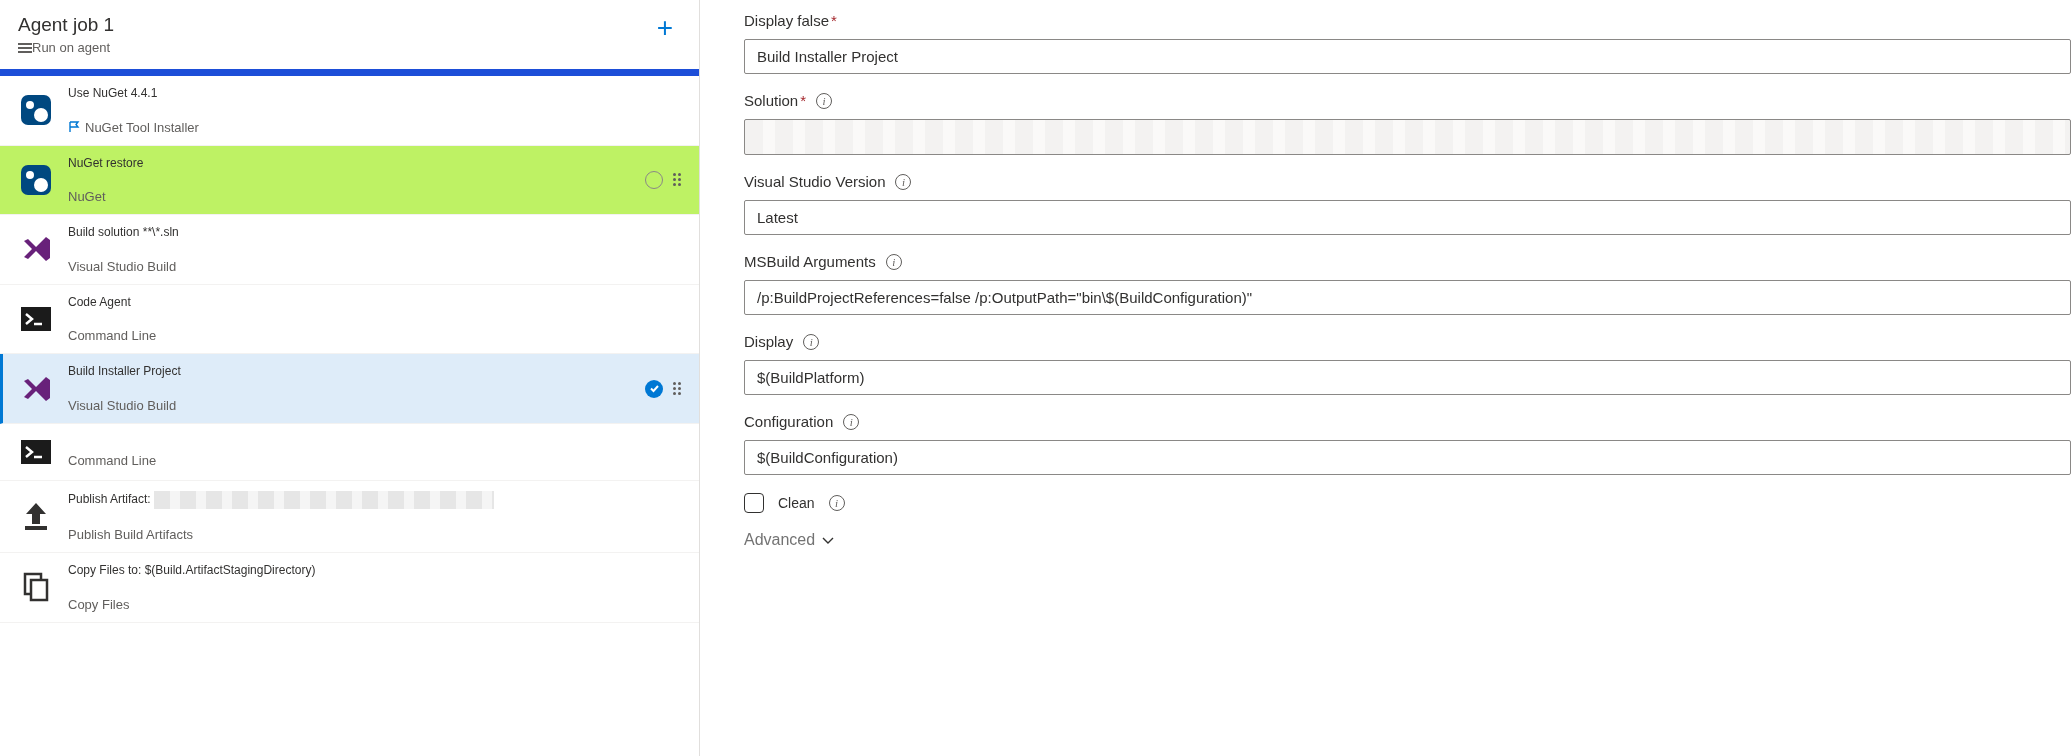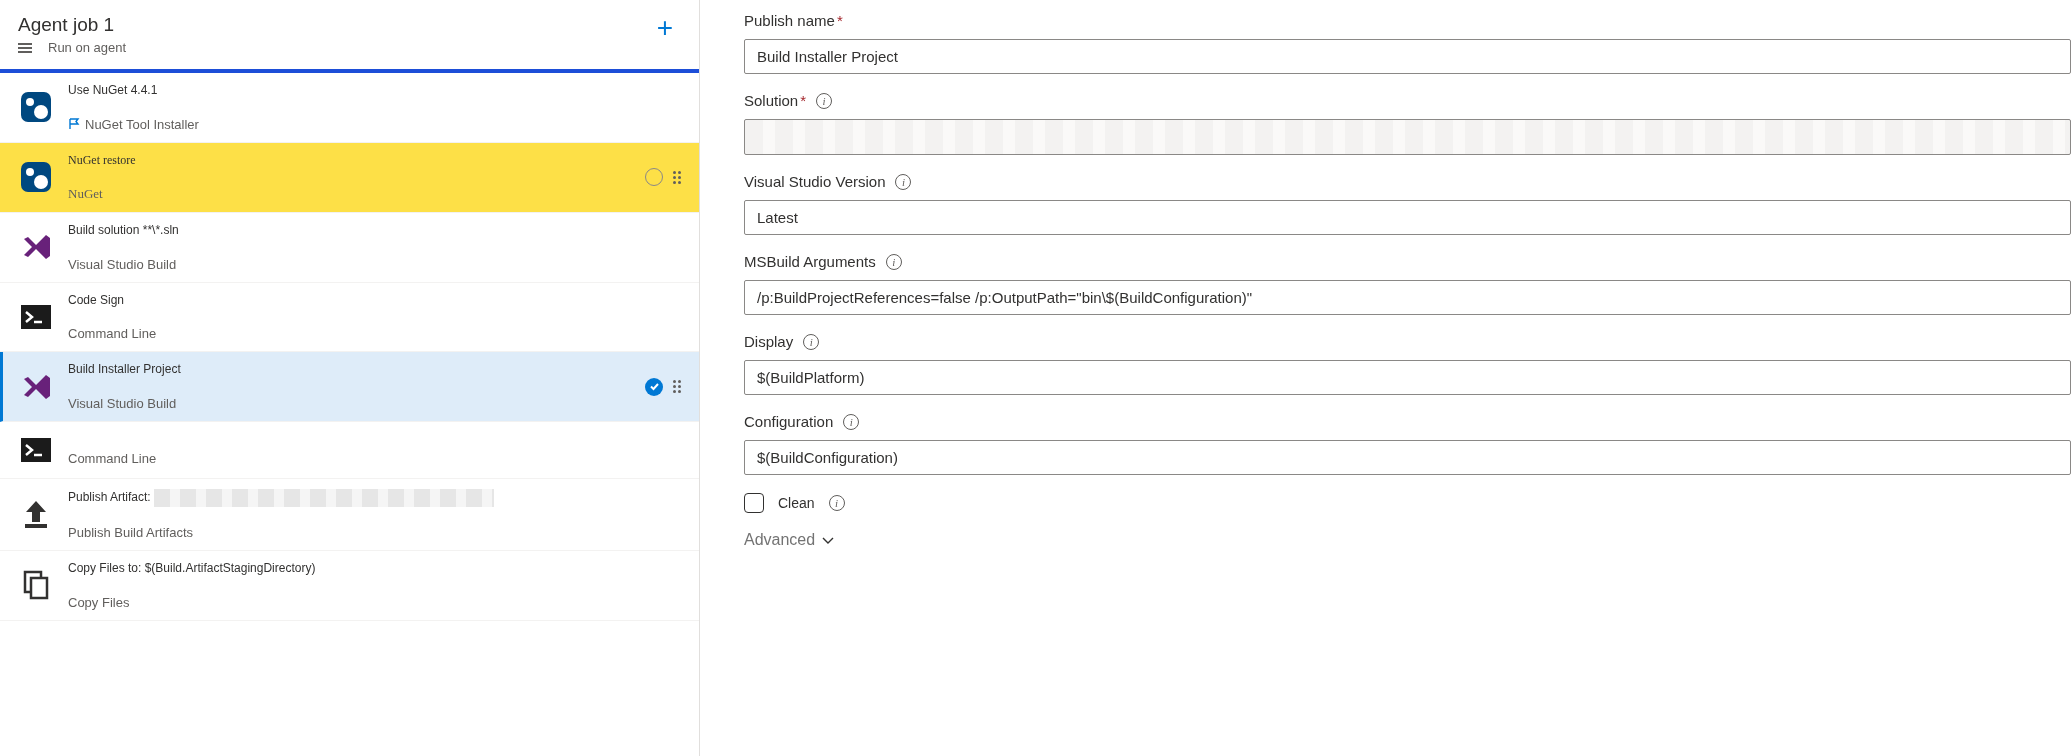--- a/index.html
+++ b/index.html
@@ -14,34 +14,34 @@
     overflow: hidden;
   }
   .left-panel {
     width: 700px;
     border-right: 1px solid #e1dfdd;
     display: flex;
     flex-direction: column;
   }
   .job-header {
     padding: 14px 18px 14px 18px;
-    border-bottom: 4px solid #1d4ed8;
+    border-bottom: 7px solid #1d4ed8;
     display: flex;
     align-items: flex-start;
   }
   .job-header-text { flex: 1; }
   .job-title {
     font-size: 19px;
     font-weight: 400;
     color: #323130;
   }
   .job-sub {
     display: flex;
     align-items: center;
-    gap: 16px;
+    gap: 0;
     color: #605e5c;
     font-size: 13px;
     margin-top: 4px;
   }
   .job-sub-icon {
     width: 14px; height: 12px;
     display: inline-block;
   }
   .add-btn {
     font-size: 28px;
@@ -53,21 +53,21 @@
   }
   .task-list { flex: 1; overflow: auto; }
   .task-row {
     display: flex;
     align-items: center;
     padding: 10px 16px 10px 18px;
     border-bottom: 1px solid #f3f2f1;
     cursor: pointer;
     position: relative;
   }
-  .task-row.hover { background: #fde047; font-family: Liberation Serif, serif; }
+  .task-row.hover { background: #bef264; }
   .task-row.selected {
     background: #deecf9;
     border-left: 3px solid #0078d4;
     padding-left: 15px;
   }
   .task-icon {
     width: 36px; height: 36px;
     flex-shrink: 0;
     margin-right: 14px;
     display: flex;
@@ -273,21 +273,21 @@
       </div>
       <div class="task-row">
         <div class="task-icon">
           <svg viewBox="0 0 36 36">
             <rect x="3" y="6" width="30" height="24" fill="#1b1b1b"></rect>
             <path d="M8 13 L14 18 L8 23" stroke="#fff" stroke-width="2.5" fill="none"></path>
             <line x1="16" y1="23" x2="24" y2="23" stroke="#fff" stroke-width="2.5"></line>
           </svg>
         </div>
         <div class="task-text">
-          <div class="task-title">Code Sign</div>
+          <div class="task-title">Code Agent</div>
           <div class="task-sub">
             <span>Command Line</span>
           </div>
         </div>
       </div>
       <div class="task-row selected">
         <div class="task-icon">
           <svg viewBox="0 0 36 36">
             <path d="M6 10 L14 18 L6 26 L10 28 L18 20 L28 30 L32 27 L32 9 L28 6 L18 16 L10 8 Z" fill="#68217a"></path>
           </svg>
@@ -356,21 +356,21 @@
           </div>
         </div>
       </div>
     </div>
 </div>
 
 <div class="right-panel">
 
   <div class="form-group">
     <div class="form-label">
-      <span><span>Publish name</span><span class="required">*</span></span>
+      <span><span>Display false</span><span class="required">*</span></span>
     </div>
     <input class="form-input" value="Build Installer Project" style="">
   </div>
 
   <div class="form-group">
     <div class="form-label">
       <span><span>Solution</span><span class="required">*</span></span>
       <span class="info-icon">i</span>
     </div>
     <input class="form-input blurred" style="">

